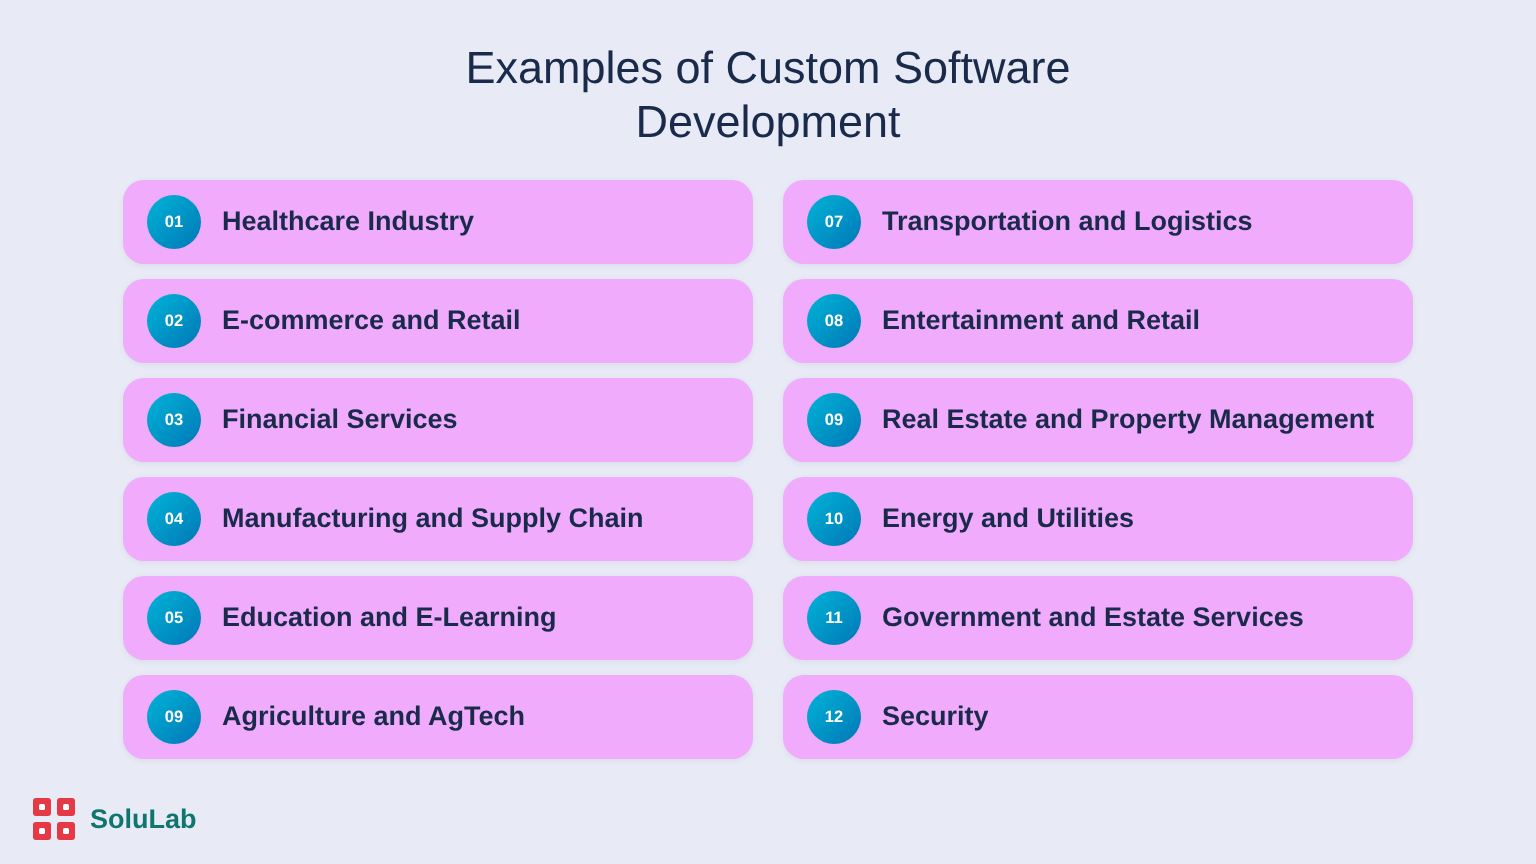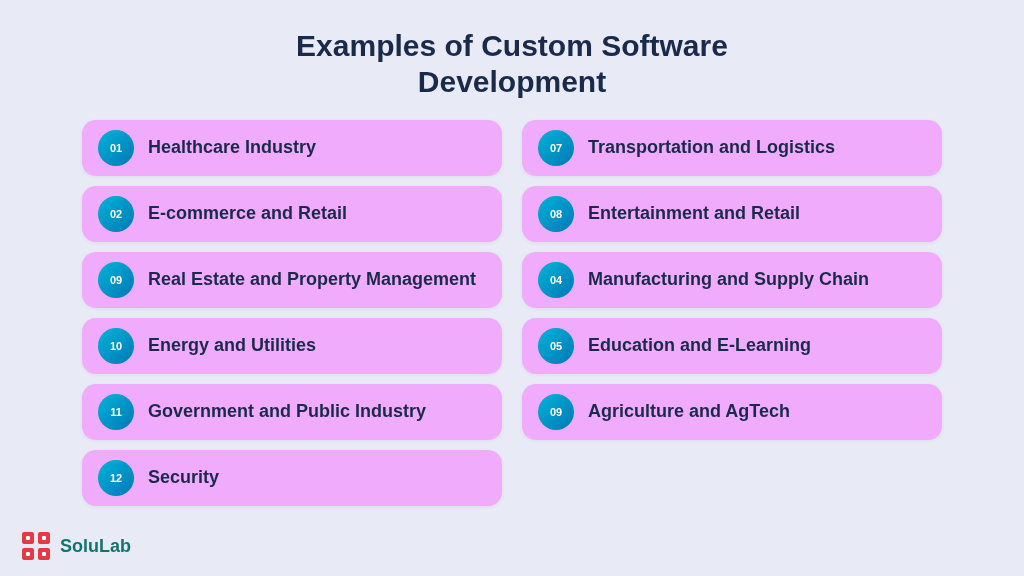--- a/index.html
+++ b/index.html
@@ -9,21 +9,21 @@
       background: #e8eaf6;
       font-family: 'Segoe UI', Arial, sans-serif;
       display: flex;
       flex-direction: column;
       align-items: center;
       justify-content: flex-start;
       overflow: hidden;
     }
     .main-title {
       font-size: 30px;
-      font-weight: 700;
+      font-weight: 400;
       color: #1a2a4a;
       text-align: center;
       margin-top: 28px;
       margin-bottom: 20px;
       line-height: 1.2;
     }
     .grid {
       display: grid;
       grid-template-columns: 1fr 1fr;
       gap: 10px 20px;
@@ -95,38 +95,42 @@
     </div>
     <div class="card">
       <div class="badge">02</div>
       <div class="card-label">E-commerce and Retail</div>
     </div>
     <div class="card">
       <div class="badge">08</div>
       <div class="card-label">Entertainment and Retail</div>
     </div>
     <div class="card">
+      <div class="badge">03</div>
+      <div class="card-label">Financial Services</div>
+    </div>
+    <div class="card">
       <div class="badge">09</div>
       <div class="card-label">Real Estate and Property Management</div>
     </div>
     <div class="card">
       <div class="badge">04</div>
       <div class="card-label">Manufacturing and Supply Chain</div>
     </div>
     <div class="card">
       <div class="badge">10</div>
       <div class="card-label">Energy and Utilities</div>
     </div>
     <div class="card">
       <div class="badge">05</div>
       <div class="card-label">Education and E-Learning</div>
     </div>
     <div class="card">
       <div class="badge">11</div>
-      <div class="card-label">Government and Public Industry</div>
+      <div class="card-label">Government and Estate Services</div>
     </div>
     <div class="card">
       <div class="badge">09</div>
       <div class="card-label">Agriculture and AgTech</div>
     </div>
     <div class="card">
       <div class="badge">12</div>
       <div class="card-label">Security</div>
     </div>
   </div>

